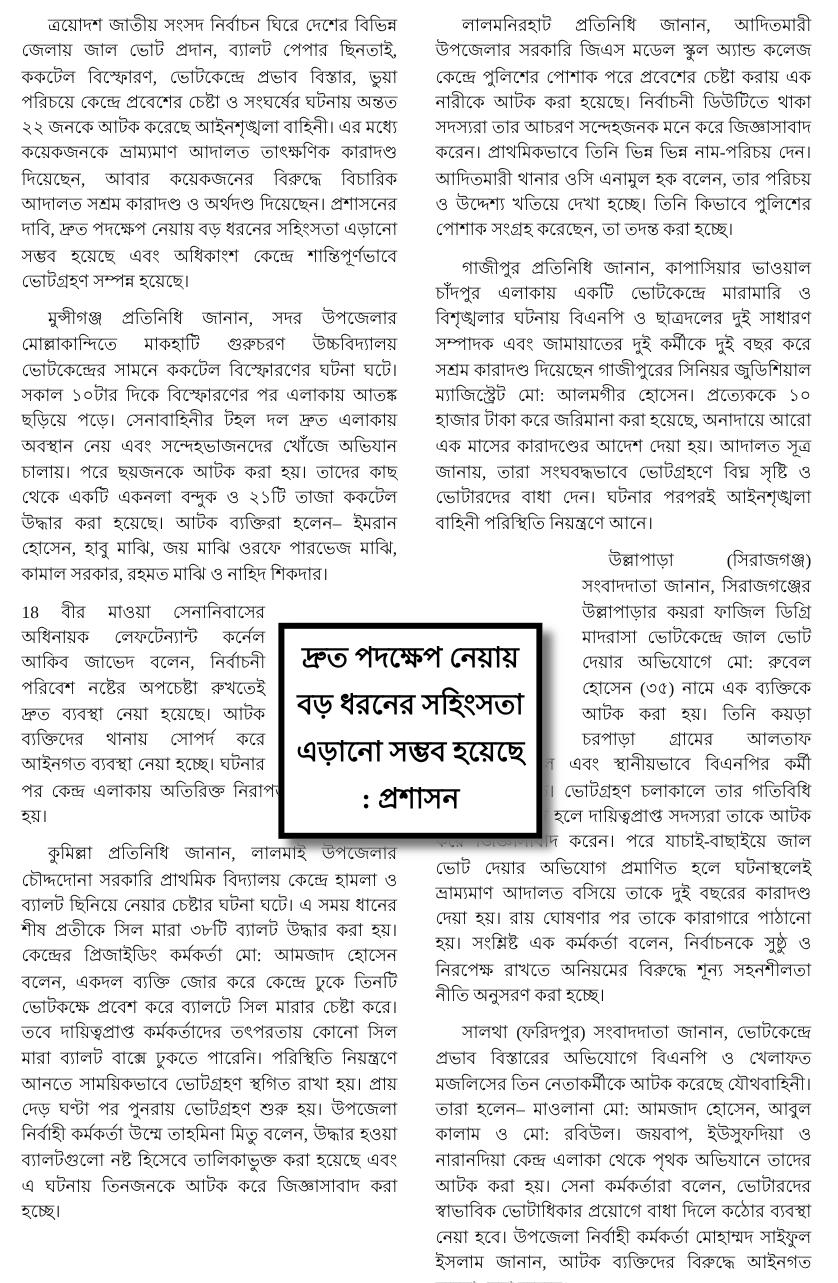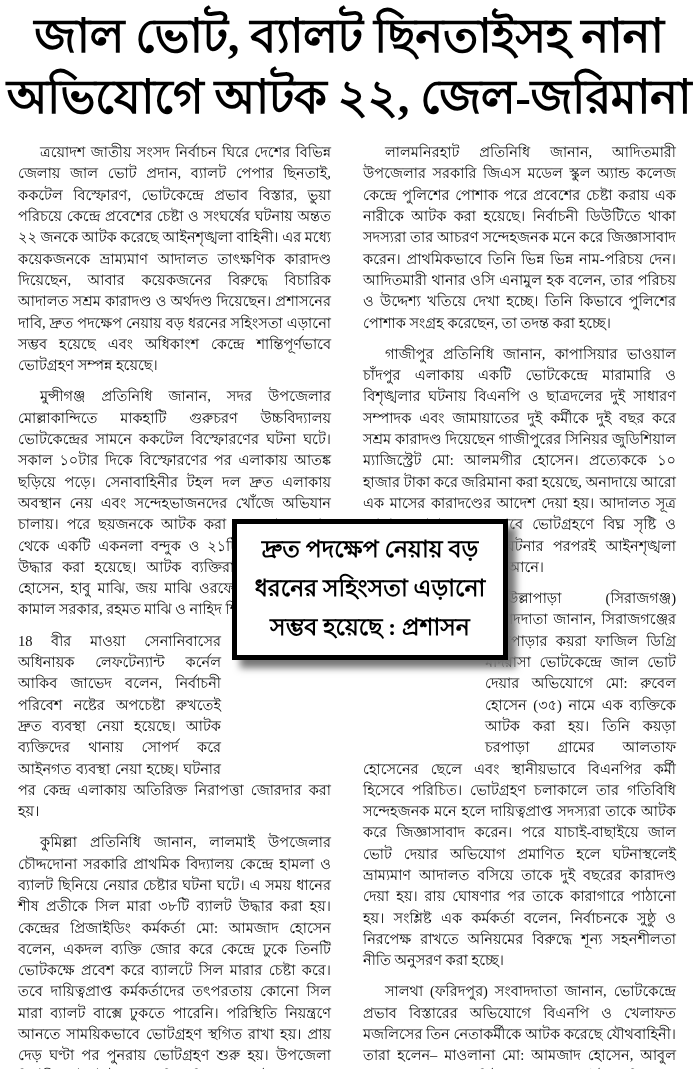--- a/index.html
+++ b/index.html
@@ -52,39 +52,38 @@
     color: #0d0d0d;
   }
   .col p { margin: 10px; }
   .col p.indent { text-indent: 22px; }
   .spacer-right { float: right; width: 120px; height: 148px; }
   .spacer-left  { float: left;  width: 132px; height: 152px; }
   #pull-quote {
     position: absolute;
     left: 232px;
     top: 519px;
-    width: 276px;
+    width: 220px;
     box-sizing: border-box;
     background: #ffffff;
     border: 5px solid #000000;
     box-shadow: 8px 8px 7px #777777;
     padding: 6px 4px 8px 4px;
     text-align: center;
     font-weight: bold;
     font-size: 23.5px;
     line-height: 39px;
     color: #000000;
   }
 </style>
 </head>
 <body>
 
 <div id="page">
 
-  <h1 id="headline">জাল ভোট, ব্যালট ছিনতাইসহ নানা অভিযোগে আটক ২২, জেল-জরিমানা</h1>
 
 
   <div id="columns">
     <div class="col">
       <p class="indent">ত্রয়োদশ জাতীয় সংসদ নির্বাচন ঘিরে দেশের বিভিন্ন জেলায় জাল ভোট প্রদান, ব্যালট পেপার ছিনতাই, ককটেল বিস্ফোরণ, ভোটকেন্দ্রে প্রভাব বিস্তার, ভুয়া পরিচয়ে কেন্দ্রে প্রবেশের চেষ্টা ও সংঘর্ষের ঘটনায় অন্তত ২২ জনকে আটক করেছে আইনশৃঙ্খলা বাহিনী। এর মধ্যে কয়েকজনকে ভ্রাম্যমাণ আদালত তাৎক্ষণিক কারাদণ্ড দিয়েছেন, আবার কয়েকজনের বিরুদ্ধে বিচারিক আদালত সশ্রম কারাদণ্ড ও অর্থদণ্ড দিয়েছেন। প্রশাসনের দাবি, দ্রুত পদক্ষেপ নেয়ায় বড় ধরনের সহিংসতা এড়ানো সম্ভব হয়েছে এবং অধিকাংশ কেন্দ্রে শান্তিপূর্ণভাবে ভোটগ্রহণ সম্পন্ন হয়েছে।</p>
       <p class="indent">মুন্সীগঞ্জ প্রতিনিধি জানান, সদর উপজেলার মোল্লাকান্দিতে মাকহাটি গুরুচরণ উচ্চবিদ্যালয় ভোটকেন্দ্রের সামনে ককটেল বিস্ফোরণের ঘটনা ঘটে। সকাল ১০টার দিকে বিস্ফোরণের পর এলাকায় আতঙ্ক ছড়িয়ে পড়ে। সেনাবাহিনীর টহল দল দ্রুত এলাকায় অবস্থান নেয় এবং সন্দেহভাজনদের খোঁজে অভিযান চালায়। পরে ছয়জনকে আটক করা হয়। তাদের কাছ থেকে একটি একনলা বন্দুক ও ২১টি তাজা ককটেল উদ্ধার করা হয়েছে। আটক ব্যক্তিরা হলেন– ইমরান হোসেন, হাবু মাঝি, জয় মাঝি ওরফে পারভেজ মাঝি, কামাল সরকার, রহমত মাঝি ও নাহিদ শিকদার।</p>
       <div class="spacer-right"></div>
       <p>18 বীর মাওয়া সেনানিবাসের অধিনায়ক লেফটেন্যান্ট কর্নেল আকিব জাভেদ বলেন, নির্বাচনী পরিবেশ নষ্টের অপচেষ্টা রুখতেই দ্রুত ব্যবস্থা নেয়া হয়েছে। আটক ব্যক্তিদের থানায় সোপর্দ করে আইনগত ব্যবস্থা নেয়া হচ্ছে। ঘটনার পর কেন্দ্র এলাকায় অতিরিক্ত নিরাপত্তা জোরদার করা হয়।</p>
       <p class="indent">কুমিল্লা প্রতিনিধি জানান, লালমাই উপজেলার চৌদ্দদোনা সরকারি প্রাথমিক বিদ্যালয় কেন্দ্রে হামলা ও ব্যালট ছিনিয়ে নেয়ার চেষ্টার ঘটনা ঘটে। এ সময় ধানের শীষ প্রতীকে সিল মারা ৩৮টি ব্যালট উদ্ধার করা হয়। কেন্দ্রের প্রিজাইডিং কর্মকর্তা মো: আমজাদ হোসেন বলেন, একদল ব্যক্তি জোর করে কেন্দ্রে ঢুকে তিনটি ভোটকক্ষে প্রবেশ করে ব্যালটে সিল মারার চেষ্টা করে। তবে দায়িত্বপ্রাপ্ত কর্মকর্তাদের তৎপরতায় কোনো সিল মারা ব্যালট বাক্সে ঢুকতে পারেনি। পরিস্থিতি নিয়ন্ত্রণে আনতে সাময়িকভাবে ভোটগ্রহণ স্থগিত রাখা হয়। প্রায় দেড় ঘণ্টা পর পুনরায় ভোটগ্রহণ শুরু হয়। উপজেলা নির্বাহী কর্মকর্তা উম্মে তাহমিনা মিতু বলেন, উদ্ধার হওয়া ব্যালটগুলো নষ্ট হিসেবে তালিকাভুক্ত করা হয়েছে এবং এ ঘটনায় তিনজনকে আটক করে জিজ্ঞাসাবাদ করা হচ্ছে।</p>
 

